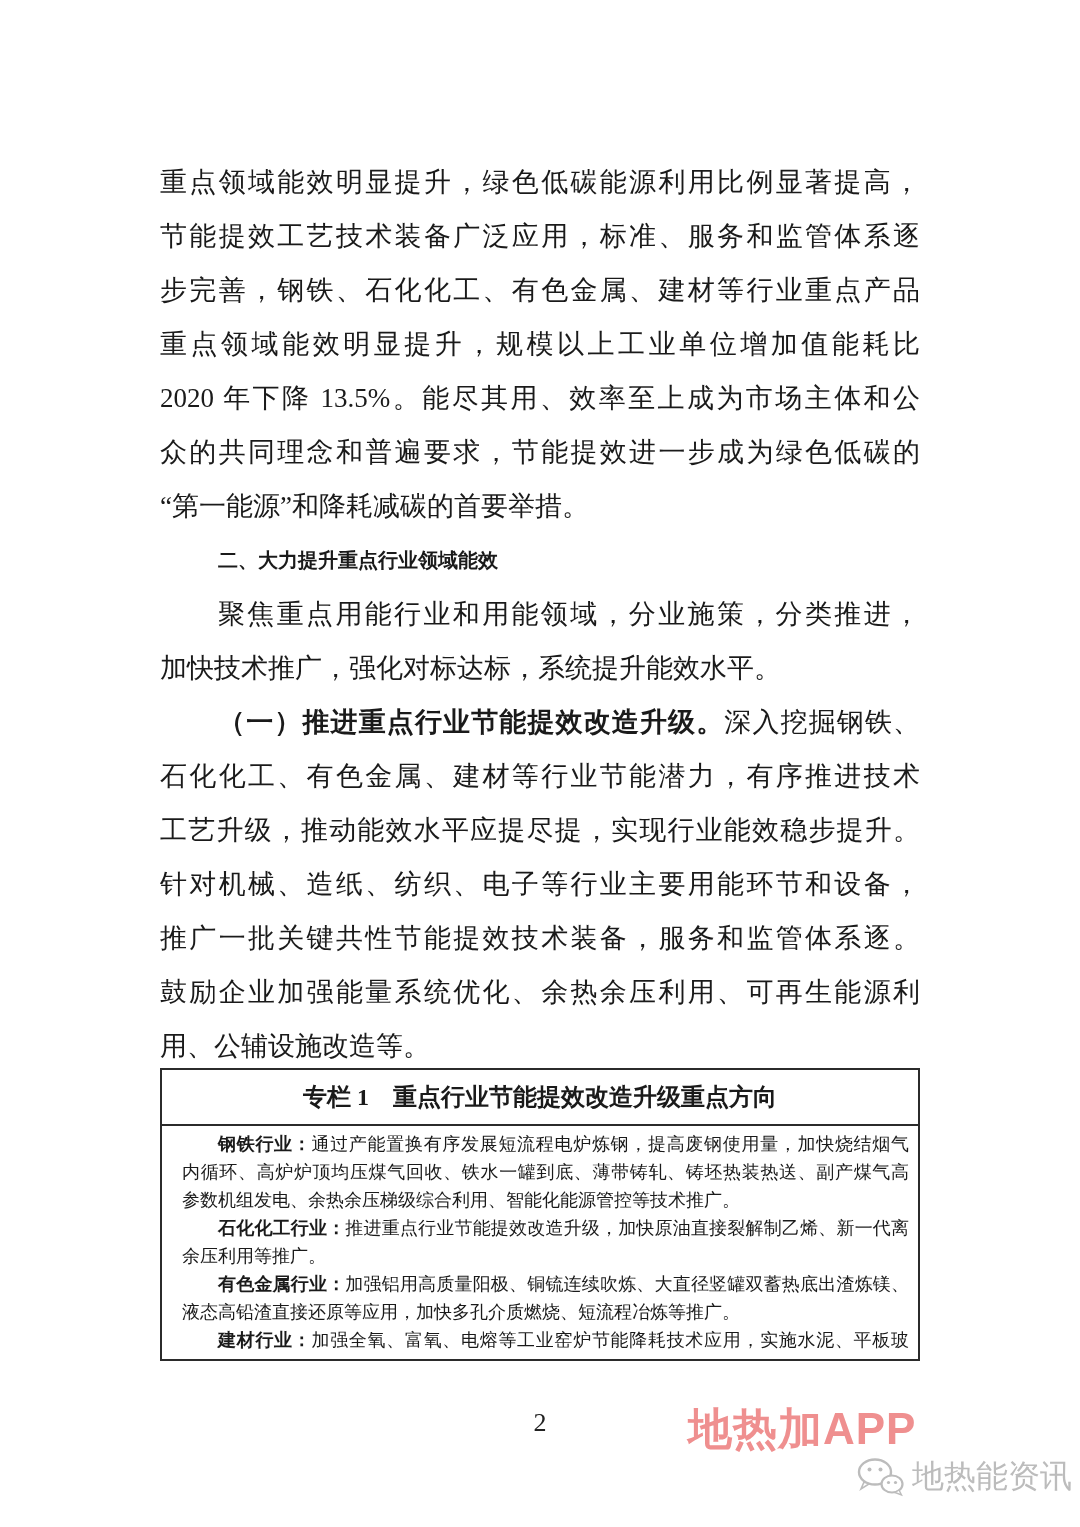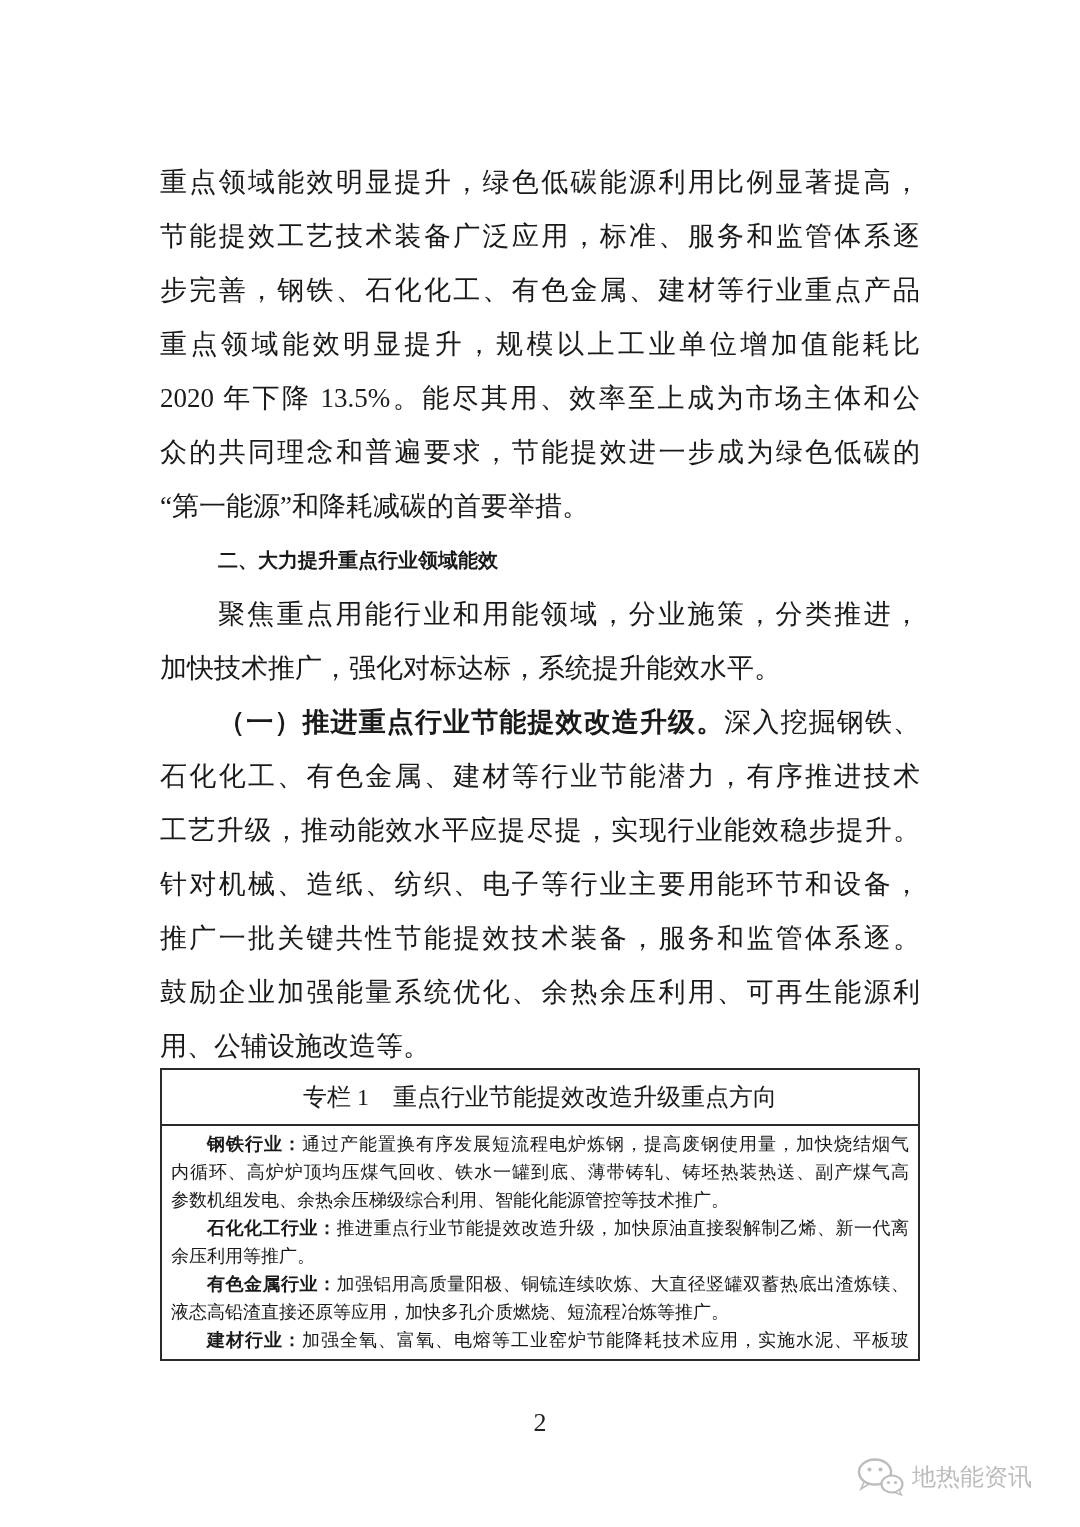--- a/index.html
+++ b/index.html
@@ -22,24 +22,24 @@
     text-align:center; text-align-last:left;
   }
   .bold-lead { font-weight:700; font-family:"Liberation Sans","DejaVu Sans",sans-serif; }
   .callout {
     position:absolute; left:160px; top:1068px; width:756px;
     border:2px solid var(--border,#2b2b2b); background:#ffffff;
   }
   .callout-header {
     height:54px; border-bottom:2px solid var(--border,#2b2b2b);
     display:flex; align-items:center; justify-content:center;
-    font-weight:400; font-size:24px;
+    font-weight:700; font-size:24px;
     font-family:"Liberation Serif","DejaVu Serif",serif;
   }
-  .callout-body { padding:4px 9px 5px 9px; }
+  .callout-body { padding:4px 9px 5px 20px; }
   .bline {
     font-size:18px; line-height:28px; overflow:hidden;
     text-align:justify; text-align-last:justify; text-justify:inter-character;
     white-space:nowrap;
   }
   .bline.last { text-align-last:left; }
   .bline.first { text-indent:36px; }
   .blabel { font-weight:700; }
   .page-number {
     position:absolute; left:0; top:1408px; width:1080px;
@@ -49,21 +49,21 @@
     position:absolute; left:688px; top:1404px;
     font-family:"Liberation Sans","DejaVu Sans",sans-serif;
     font-weight:700; font-size:44px; line-height:50px;
     color:var(--watermark,#ef8f8f); letter-spacing:1px;
   }
   .account {
     position:absolute; left:856px; top:1456px; height:42px;
     display:flex; align-items:center; gap:8px;
     color:var(--account,#bcbcbc);
     font-family:"Liberation Sans","DejaVu Sans",sans-serif;
-    font-size:24px;
+    font-size:32px;
   }
   .account svg { display:block; }
 </style>
 </head>
 <body>
 
 <div class="page">
 
   <div class="main-text">
     <div class="line">重点领域能效明显提升，绿色低碳能源利用比例显著提高，</div>
@@ -100,20 +100,21 @@
 
       <div class="bline first"><span class="blabel">有色金属行业：</span><span>加强铝用高质量阳极、铜锍连续吹炼、大直径竖罐双蓄热底出渣炼镁、</span></div>
       <div class="bline last">液态高铅渣直接还原等应用，加快多孔介质燃烧、短流程冶炼等推广。</div>
 
       <div class="bline first"><span class="blabel">建材行业：</span><span>加强全氧、富氧、电熔等工业窑炉节能降耗技术应用，实施水泥、平板玻</span></div>
     </div>
   </div>
 
   <div class="page-number">2</div>
 
+  <div class="watermark">地热加APP</div>
 
   <div class="account">
     <span>
       <svg width="48" height="40" viewBox="0 0 48 40">
         <ellipse cx="19" cy="15" rx="16" ry="12.5" fill="#ffffff" stroke="currentColor" stroke-width="2.4"></ellipse>
         <path d="M8 25 L5 32 L13 27 Z" fill="#ffffff" stroke="currentColor" stroke-width="1.6"></path>
         <circle cx="13.5" cy="12.5" r="2" fill="currentColor"></circle>
         <circle cx="24.5" cy="12.5" r="2" fill="currentColor"></circle>
         <ellipse cx="36" cy="27" rx="10.5" ry="8.5" fill="#ffffff" stroke="currentColor" stroke-width="2.2"></ellipse>
         <path d="M43 33 L45.5 38 L39 35.5 Z" fill="#ffffff" stroke="currentColor" stroke-width="1.4"></path>

